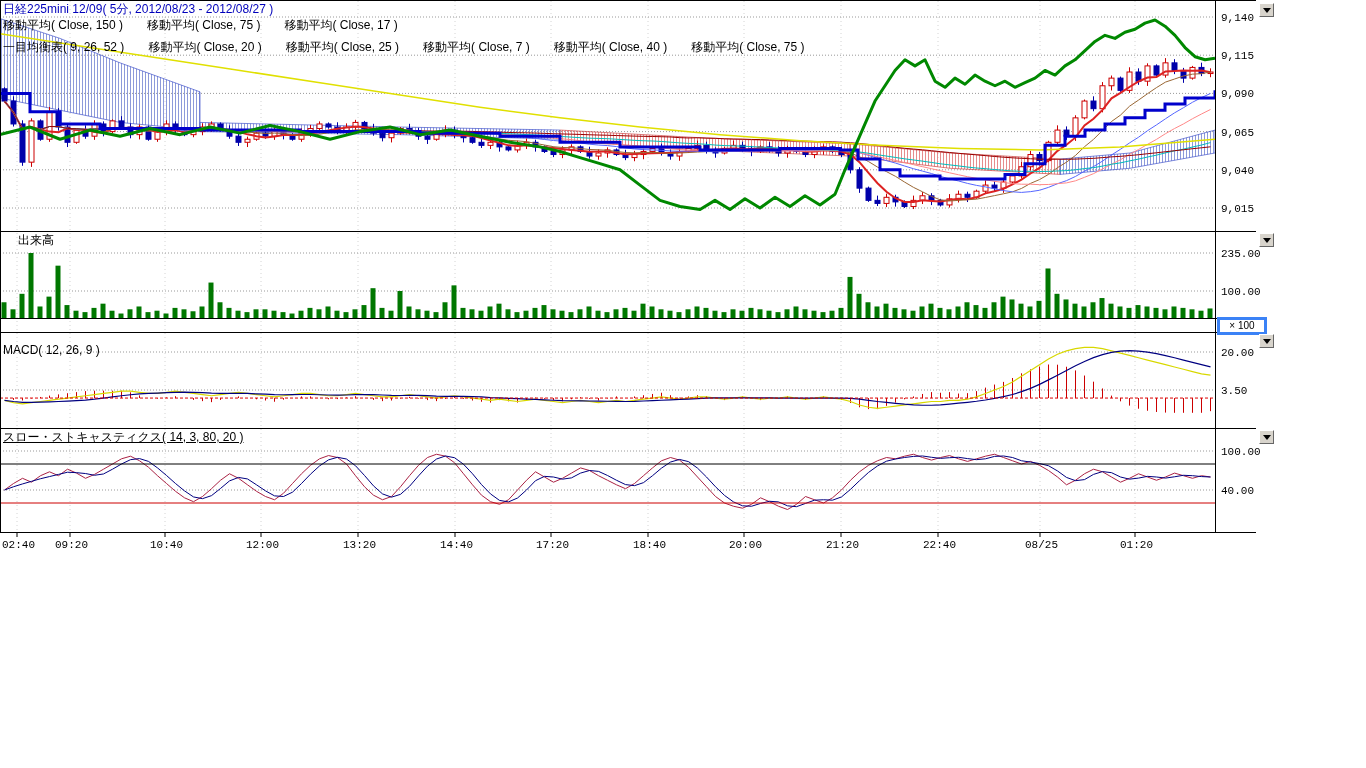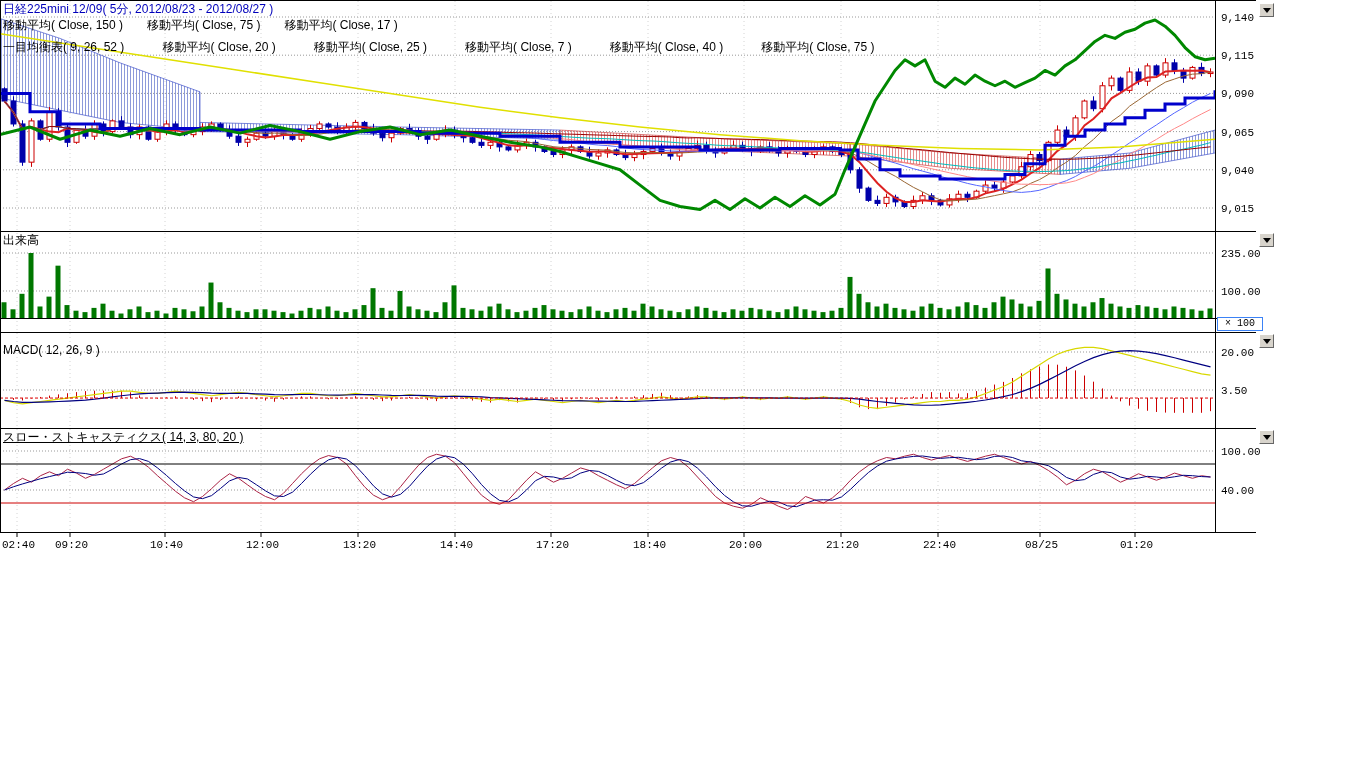--- a/index.html
+++ b/index.html
@@ -5,26 +5,26 @@
   html,body{margin:0;padding:0;background:#fff;}
   body{width:1366px;height:768px;position:relative;overflow:hidden;
        font-family:"Liberation Sans",sans-serif;color:#000;}
   #chart-svg{position:absolute;left:0;top:0;}
   .legend-row{position:absolute;left:3px;display:flex;gap:24px;font-size:12px;
               white-space:nowrap;z-index:5;line-height:14px;}
   #legend-row1{top:2px;flex-direction:column;}
   #legend-row2{top:18px;}
   .chart-title{color:#0000bb;margin-right:12px;}
   .pane-label{position:absolute;font-size:12px;z-index:5;line-height:13px;}
-  #vol-label{left:3px;top:234px;}
+  #vol-label{left:18px;top:234px;}
   #macd-label{left:3px;top:344px;}
   #stoch-label{left:3px;top:431px;text-decoration:underline;}
   #scale-badge{position:absolute;left:1217px;top:317px;width:44px;height:12px;
-               border:1px solid #3b82f6;background:#fff;font-size:10px;line-height:12px;
-               text-align:center;z-index:5;font-family:Liberation Mono, monospace;}
+               border:3px solid #3b82f6;background:#fff;font-size:10px;line-height:12px;
+               text-align:center;z-index:5;font-family:Liberation Sans, sans-serif;}
   .axis-btn{position:absolute;left:1259px;width:15px;height:14px;background:#d8d4cc;
             border:1px solid;border-color:#fff #666 #666 #fff;padding:0;margin:0;
             display:flex;align-items:center;justify-content:center;cursor:pointer;z-index:6;}
   .tri{width:0;height:0;border-left:4px solid transparent;border-right:4px solid transparent;
        border-top:5px solid #000;}
   svg text{font-family:"Liberation Mono",monospace;font-size:11px;fill:#000;}
   svg text.tlab{font-size:11px;}
 </style>
 </head>
 <body>
@@ -672,21 +672,21 @@
       <line x1="0" y1="318.5" x2="1256" y2="318.5" stroke="#000"></line>
       <line x1="0" y1="332.5" x2="1256" y2="332.5" stroke="#000"></line>
       <line x1="0" y1="428.5" x2="1256" y2="428.5" stroke="#000"></line>
       <line x1="0" y1="532.5" x2="1256" y2="532.5" stroke="#000"></line>
       <line x1="0.5" y1="0" x2="0.5" y2="532" stroke="#000"></line>
       <line x1="1215.5" y1="0" x2="1215.5" y2="532" stroke="#000"></line>
     </svg>
 
   <div id="legend-row1" class="legend-row">
     <span class="chart-title">日経225mini 12/09( 5分, 2012/08/23 - 2012/08/27 )</span>
-    <span id="legend-row1-items" style="display:flex;gap:38px;">
+    <span id="legend-row1-items" style="display:flex;gap:24px;">
         <span>一目均衡表( 9, 26, 52 )</span>
         <span>移動平均( Close, 20 )</span>
         <span>移動平均( Close, 25 )</span>
         <span>移動平均( Close, 7 )</span>
         <span>移動平均( Close, 40 )</span>
         <span>移動平均( Close, 75 )</span>
       </span>
   </div>
   <div id="legend-row2" class="legend-row">
     <span id="legend-row2-items" style="display:flex;gap:24px;justify-content:flex-end;">

